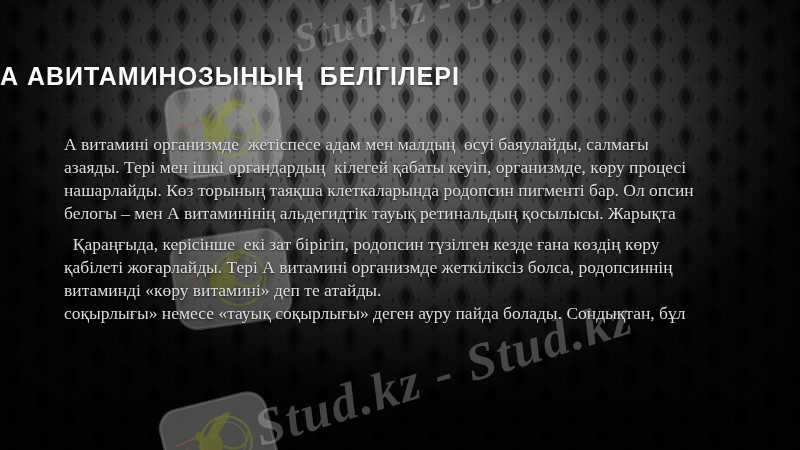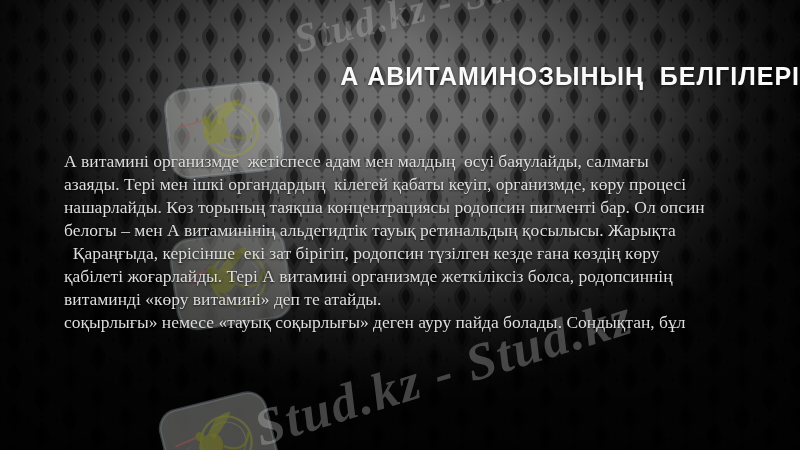--- a/index.html
+++ b/index.html
@@ -19,31 +19,31 @@
   #logo-top{left:166px;top:84px;width:116px;height:92px;transform:rotate(-6deg);opacity:.62;}
   #logo-mid{left:172px;top:232px;width:118px;height:94px;transform:rotate(-8deg);opacity:.50;}
   #logo-bot{left:163px;top:398px;width:112px;height:90px;transform:rotate(-14deg);opacity:.60;}
   .wm{
     position:absolute;z-index:2;pointer-events:none;white-space:pre;
     font-family:"Liberation Serif",serif;font-weight:bold;font-style:italic;letter-spacing:2px;
   }
   #wm-top{left:295px;top:16px;font-size:40px;transform:rotate(-14deg);transform-origin:0 50%;color:rgba(255,255,255,0.20);}
   #wm-bottom{left:256px;top:400px;font-size:52px;transform:rotate(-17deg);transform-origin:0 50%;color:rgba(205,205,205,0.32);}
   .slide-title{
-    position:absolute;left:0;right:0;top:62px;z-index:3;text-align:right;
+    position:absolute;left:0;right:0;top:62px;z-index:3;text-align:left;
     font-size:25px;font-weight:bold;letter-spacing:1px;color:#fafafa;white-space:pre;
     text-shadow:0 1px 3px rgba(0,0,0,0.55);
   }
   .body-text{
-    position:absolute;left:64px;top:150px;z-index:3;
+    position:absolute;left:64px;top:133px;z-index:3;
     font-family:"Liberation Serif",serif;font-size:17.5px;color:#dedede;
     text-shadow:0 1px 2px rgba(0,0,0,0.7);
   }
   .body-text .line{height:23px;line-height:23px;white-space:pre;}
-  .para2{}
+  .para2{margin-top:8px;}
 </style>
 </head>
 <body>
 
 <div class="slide">
 
   <svg class="pattern-layer" id="damask" width="800" height="450" xmlns="http://www.w3.org/2000/svg">
     <defs>
       <symbol id="damask-motif" viewBox="0 0 28 40" width="28" height="40">
         <g fill="#000000" fill-opacity="0.30">
@@ -445,21 +445,21 @@
 
   <div class="wm" id="wm-top">Stud.kz - Stud.kz</div>
   <div class="wm" id="wm-bottom">Stud.kz - Stud.kz</div>
 
   <div class="slide-title">А АВИТАМИНОЗЫНЫҢ  БЕЛГІЛЕРІ</div>
 
   <div class="body-text">
     <div class="para1">
       <div class="line">А витамині организмде  жетіспесе адам мен малдың  өсуі баяулайды, салмағы</div>
       <div class="line">азаяды. Тері мен ішкі органдардың  кілегей қабаты кеуіп, организмде, көру процесі</div>
-      <div class="line">нашарлайды. Көз торының таяқша концентрациясы родопсин пигменті бар. Ол опсин</div>
+      <div class="line">нашарлайды. Көз торының таяқша клеткаларында родопсин пигменті бар. Ол опсин</div>
       <div class="line">белогы – мен А витаминінің альдегидтік тауық ретинальдың қосылысы. Жарықта</div>
     </div>
     <div class="para2">
       <div class="line">  Қараңғыда, керісінше  екі зат бірігіп, родопсин түзілген кезде ғана көздің көру</div>
       <div class="line">қабілеті жоғарлайды. Тері А витамині организмде жеткіліксіз болса, родопсиннің</div>
       <div class="line">витаминді «көру витамині» деп те атайды.</div>
       <div class="line">соқырлығы» немесе «тауық соқырлығы» деген ауру пайда болады. Сондықтан, бұл</div>
     </div>
   </div>
 

